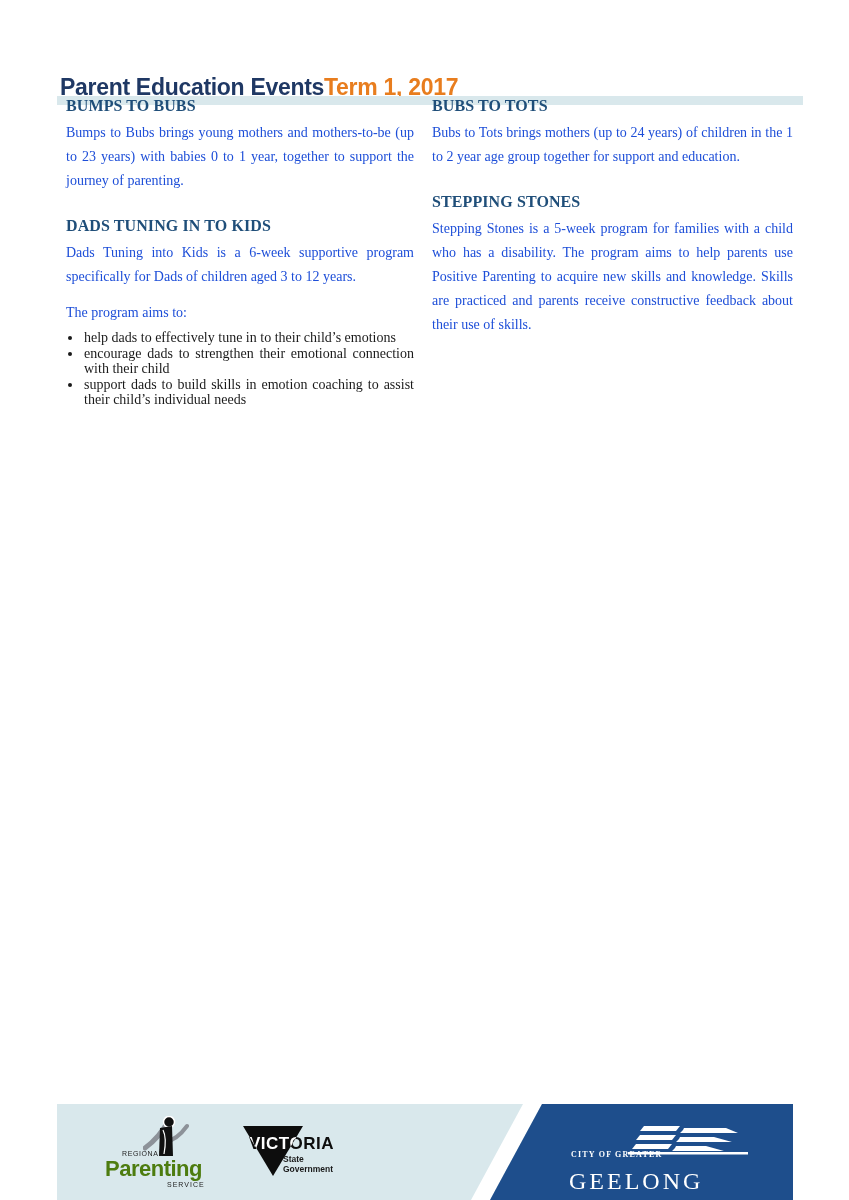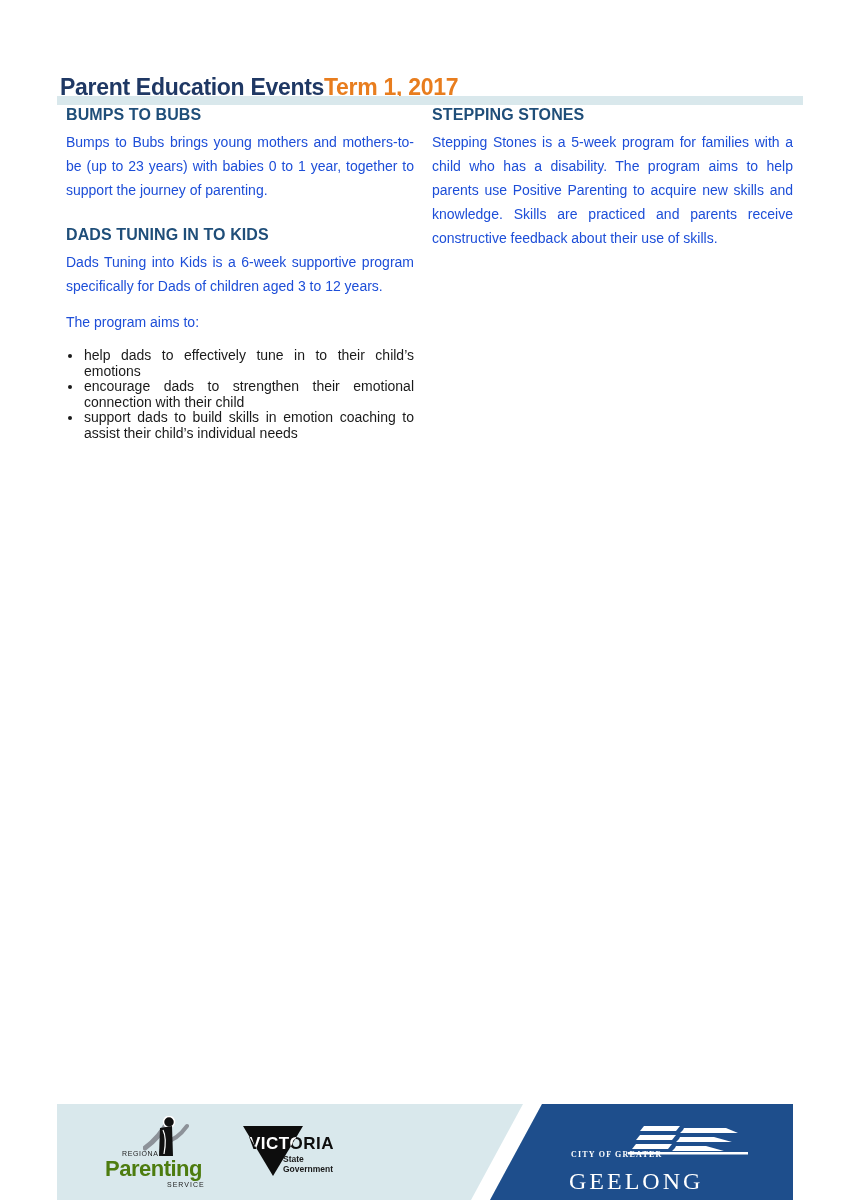--- a/index.html
+++ b/index.html
@@ -6,28 +6,28 @@
   body{width:849px;height:1200px;background:#ffffff;font-family:"Liberation Sans",sans-serif;overflow:hidden;}
   .page{position:relative;width:849px;height:1200px;background:#fff;}
 
   
   .header{position:absolute;left:60px;top:50px;width:679px;display:flex;align-items:baseline;margin-top:24px;}
   .doc-title{font-size:23px;font-weight:bold;letter-spacing:-0.3px;color:#1f3864;}
   .doc-term{font-size:23px;font-weight:bold;letter-spacing:-0.3px;color:#e87d1e;}
   .accent-band{position:absolute;left:57px;top:96px;width:746px;height:9px;background:#d9e8ec;}
 
   
-  .col{position:absolute;top:107px;}
+  .col{position:absolute;top:98px;font-family:Liberation Serif, serif;}
   .col-left{left:66px;width:348px;}
   .col-right{left:432px;width:361px;}
   .section + .section{margin-top:25px;}
   .section-heading{font-size:16px;font-weight:bold;color:#1f4e79;letter-spacing:0.1px;margin:0 0 7px 0;line-height:16px;}
   .body-par{font-size:14px;line-height:24px;color:#1d4ed8;text-align:justify;margin:0 0 12px 0;}
   .body-par:last-child{margin-bottom:0;}
-  .lead-in{margin-bottom:14px;}
+  .lead-in{margin-bottom:5px;}
   ul.bullets{margin:0;padding:0 0 0 17px;}
   ul.bullets li{font-size:14px;line-height:15.5px;color:#1a1a1a;text-align:justify;margin:0;padding-left:1px;}
 
   
   .footer{position:absolute;left:57px;top:1104px;width:736px;height:96px;background:#d9e8ec;}
   .footer .white-band{position:absolute;inset:0;background:#ffffff;clip-path:polygon(466px 0,485px 0,433px 96px,414px 96px);}
   .footer .blue-panel{position:absolute;inset:0;background:#1e4e8c;clip-path:polygon(485px 0,736px 0,736px 96px,433px 96px);}
 
   
   .rps-logo{position:absolute;left:48px;top:12px;width:115px;height:78px;}
@@ -68,20 +68,24 @@
       <p class="body-par lead-in">The program aims to:</p>
       <ul class="bullets">
         <li>help dads to effectively tune in to their child’s emotions</li>
         <li>encourage dads to strengthen their emotional connection with their child</li>
         <li>support dads to build skills in emotion coaching to assist their child’s individual needs</li>
       </ul>
     </div>
   </div>
 
   <div class="col col-right">
+    <div class="section">
+      <h2 class="section-heading">BUBS TO TOTS</h2>
+      <p class="body-par">Bubs to Tots brings mothers (up to 24 years) of children in the 1 to 2 year age group together for support and education.</p>
+    </div>
     <div class="section">
       <h2 class="section-heading">STEPPING STONES</h2>
       <p class="body-par">Stepping Stones is a 5-week program for families with a child who has a disability. The program aims to help parents use Positive Parenting to acquire new skills and knowledge. Skills are practiced and parents receive constructive feedback about their use of skills.</p>
     </div>
   </div>
 
   <div class="footer">
     <div class="white-band"></div>
     <div class="blue-panel"></div>
 

